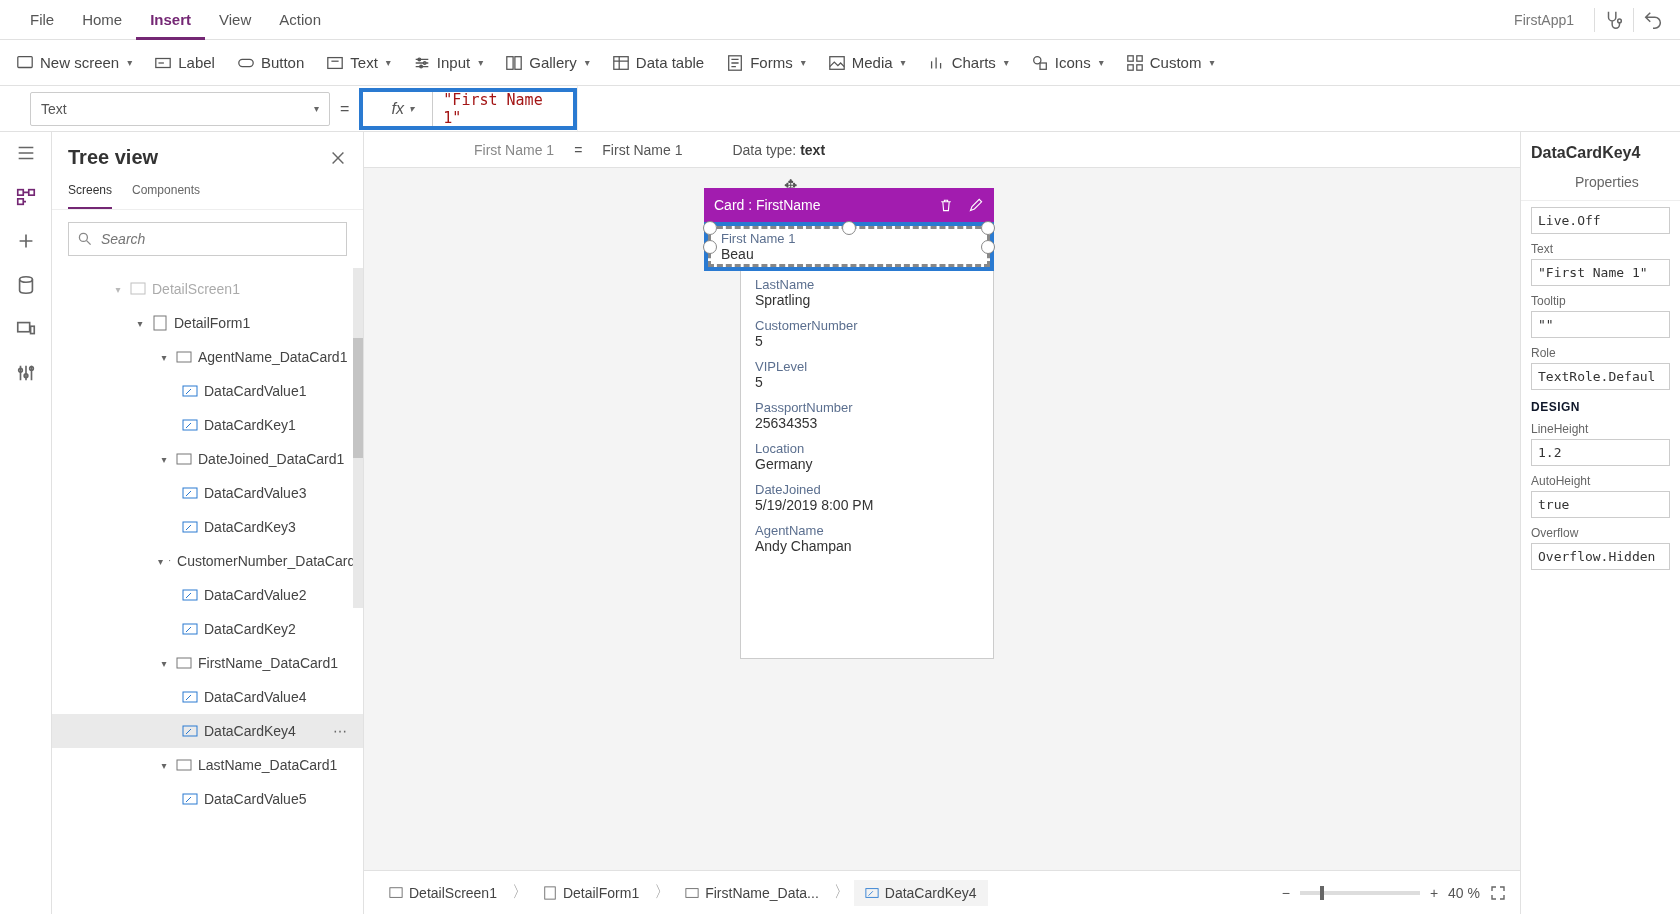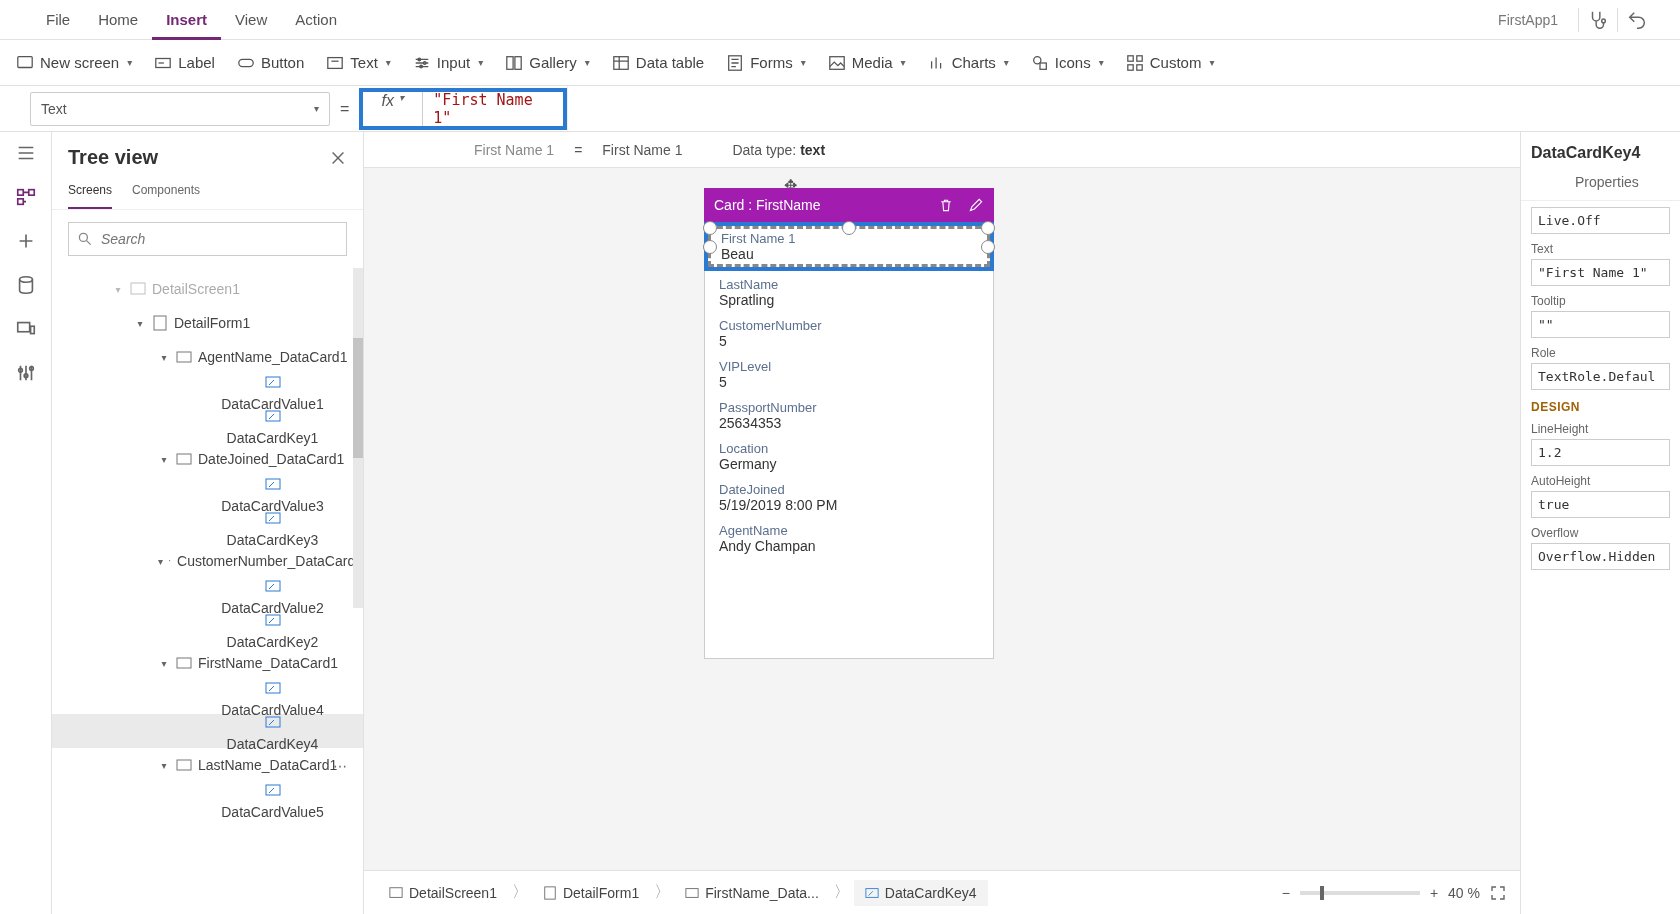--- a/index.html
+++ b/index.html
@@ -1,38 +1,38 @@
 <!DOCTYPE html>
 <html><head>
 <meta charset="utf-8">
 <style>
 * { box-sizing: border-box; margin: 0; padding: 0; font-family: "Segoe UI", Arial, sans-serif; }
 html, body { width: 1680px; height: 914px; overflow: hidden; background: #fff; color: #333; }
 
 
-.top-menu { height: 40px; display: flex; align-items: center; padding: 0 32px; border-bottom: 1px solid #e1e1e1; justify-content: flex-end; }
+.top-menu { height: 40px; display: flex; align-items: center; padding: 0 16px; border-bottom: 1px solid #e1e1e1; justify-content: flex-end; }
 .top-menu .tab { padding: 0 14px; height: 40px; line-height: 40px; font-size: 15px; color: #555; cursor: pointer; }
 .top-menu .tab.active { color: #742774; border-bottom: 3px solid #742774; font-weight: 600; }
 .top-menu .spacer { flex: 1; }
 .top-menu .appname { color: #777; font-size: 14px; padding-right: 12px; }
 .top-menu .divider { width:1px; height:24px; background:#ddd; margin:0 8px; }
 .top-menu .ticon { width:22px; height:22px; display:inline-block; color:#666; }
 
 
 .ribbon { height: 46px; display: flex; align-items: center; padding: 0 16px; border-bottom: 1px solid #e1e1e1; gap: 22px; }
 .ribbon .ritem { display:flex; align-items:center; gap:6px; font-size:15px; color:#444; cursor:pointer; }
 .ribbon .ricon { width:18px; height:18px; display:inline-block; }
 .chev { font-size:10px; color:#666; margin-left:2px; }
 
 
 .formula-row { height: 46px; display:flex; align-items:center; border-bottom:1px solid #e1e1e1; }
 .prop-select { width: 300px; height:34px; margin-left:30px; border:1px solid #ccc; border-radius:2px; display:flex; align-items:center; padding:0 10px; font-size:14px; color:#555; justify-content:space-between; }
 .eq { margin: 0 10px; color:#555; font-size:16px; }
 .fx-hl { border:4px solid #2a7ad1; display:flex; align-items:center; height:42px; }
-.fx-box { width:60px; height:100%; border-right:1px solid #ccc; display:flex; justify-content:center; font-style:italic; color:#555; gap:3px; }
+.fx-box { width:60px; height:100%; border-right:1px solid #ccc; display:flex; align-items:center; justify-content:center; font-style:italic; color:#555; gap:3px;margin-left:10px; }
 .formula-input { flex:1; padding:0 10px; height:100%; display:flex; align-items:center; }
 .formula-input span { font-family: Consolas, monospace; color:#a31515; font-size:15px; }
 
 
 .main { display:flex; height: calc(914px - 40px - 46px - 46px); }
 
 
 .leftrail { width:52px; border-right:1px solid #e1e1e1; display:flex; flex-direction:column; align-items:center; padding-top:10px; gap:22px; }
 .leftrail .ricon2 { width:22px; height:22px; color:#666; cursor:pointer; }
 .leftrail .ricon2.act { color:#742774; }
@@ -47,36 +47,36 @@
 .searchbox { margin:12px 16px; height:34px; border:1px solid #ccc; display:flex; align-items:center; padding:0 8px; gap:8px; }
 .searchbox input { border:none; outline:none; flex:1; font-size:14px;font-style:italic; }
 .tree-scroll { flex:1; overflow:hidden; padding:4px 0 4px 0; font-size:14px; position:relative; }
 .scrollbar-fake { position:absolute; right:0; top:0; width:10px; height:340px; background:#e8e8e8; }
 .scrollbar-fake .thumb{ position:absolute; top:70px; width:10px; height:120px; background:#c4c4c4;}
 .tnode { display:flex; align-items:center; gap:6px; height:34px; padding-left:10px; color:#444; cursor:pointer; white-space:nowrap; }
 .tnode .caret { width:12px; text-align:center; color:#666; font-size:10px; }
 .tnode .picon { width:16px; height:16px; display:inline-block; }
 .tnode.sel { background:#eaeaea; }
 .tnode .dots { margin-left:auto; margin-right:14px; color:#666; letter-spacing:2px; }
-.ind1{padding-left:60px;} .ind2{padding-left:82px;} .ind3{padding-left:106px;} .ind4{padding-left:130px;flex-direction:column;}
+.ind1{padding-left:60px;} .ind2{padding-left:82px;} .ind3{padding-left:106px;} .ind4{padding-left:130px;}
 
 
 .canvas-col { flex:1; display:flex; flex-direction:column; background:#f4f4f4; position:relative; }
 .eval-bar { height:36px; background:#fff; border-bottom:1px solid #e1e1e1; display:flex; align-items:center; padding-left:110px; gap:20px; font-size:14px; color:#555;}
 .eval-bar .lhs{color:#888; text-decoration:line-through;} 
 .eval-bar .lhs{text-decoration:none;color:#888;}
 .eval-bar .dt b { color:#333; }
 .canvas-body { flex:1; position:relative; }
 
 
 .card-wrap{ position:absolute; left:340px; top:20px; width:290px; }
 .card-title{ height:34px; background:#a21caf; color:#fff; display:flex; align-items:center; padding:0 10px; font-size:14px; justify-content:space-between;}
 .card-title .ticons{display:flex;gap:14px;}
 .card-sel{ border:4px solid #2a7ad1; background:#fff; }
-.card-body{ background:#fff; border:1px solid #ccc; border-top:none; padding-bottom:100px; }
+.card-body{ background:#fff; border:1px solid #ccc; border-top:none; padding-bottom:100px;margin-left:36px; }
 .field{ padding:6px 14px 4px; }
 .field .flabel{ font-size:13px; color:#5b6f8f; }
 .field .fval{ font-size:14px; color:#333; }
 .selrow{ border:3px dashed #888; position:relative; padding:2px 10px 2px; background:#fff;}
 .selrow .hlabel{font-size:13px;color:#5b6f8f;}
 .selrow .hval{font-size:14px;color:#333;}
 .handle{position:absolute;width:14px;height:14px;border:1px solid #888;border-radius:50%;background:#fff;}
 .h-tl{top:-8px;left:-8px;} .h-tm{top:-8px;left:calc(50% - 7px);} .h-tr{top:-8px;right:-8px;}
 .h-ml{top:calc(50% - 7px);left:-8px;} .h-mr{top:calc(50% - 7px);right:-8px;}
 
@@ -92,21 +92,21 @@
 
 
 .rpanel{ width:160px; border-left:1px solid #e1e1e1; background:#fff; overflow:hidden; display:flex; flex-direction:column; }
 .rpanel h3{ font-size:16px; font-weight:600; padding:12px 10px 6px;}
 .rtabs{display:flex; gap:14px; padding:0 10px; border-bottom:1px solid #eee;}
 .rtabs .rt{padding:6px 0 8px;font-size:14px;color:#666;cursor:pointer;margin-left:44px;}
 .rtabs .rt.active{color:#333;border-bottom:2px solid #742774;font-weight:600;}
 .rfield{padding:6px 10px 2px;}
 .rfield .lbl{font-size:12px;color:#666;margin-bottom:3px;}
 .rfield .valbox{border:1px solid #ccc;padding:5px 6px;font-size:13px;font-family:Consolas,monospace;color:#333;white-space:nowrap;overflow:hidden;}
-.rsection{padding:8px 10px 2px;font-size:12px;color:#a16207;font-weight:700;letter-spacing:.5px;}
+.rsection{padding:8px 10px 2px;font-size:12px;color:#0f172a;font-weight:700;letter-spacing:.5px;}
 
 
 svg{width:100%;height:100%;display:block;}
 </style>
 </head>
 <body>
 
 <div class="top-menu">
   <div class="tab">File</div>
   <div class="tab">Home</div>

